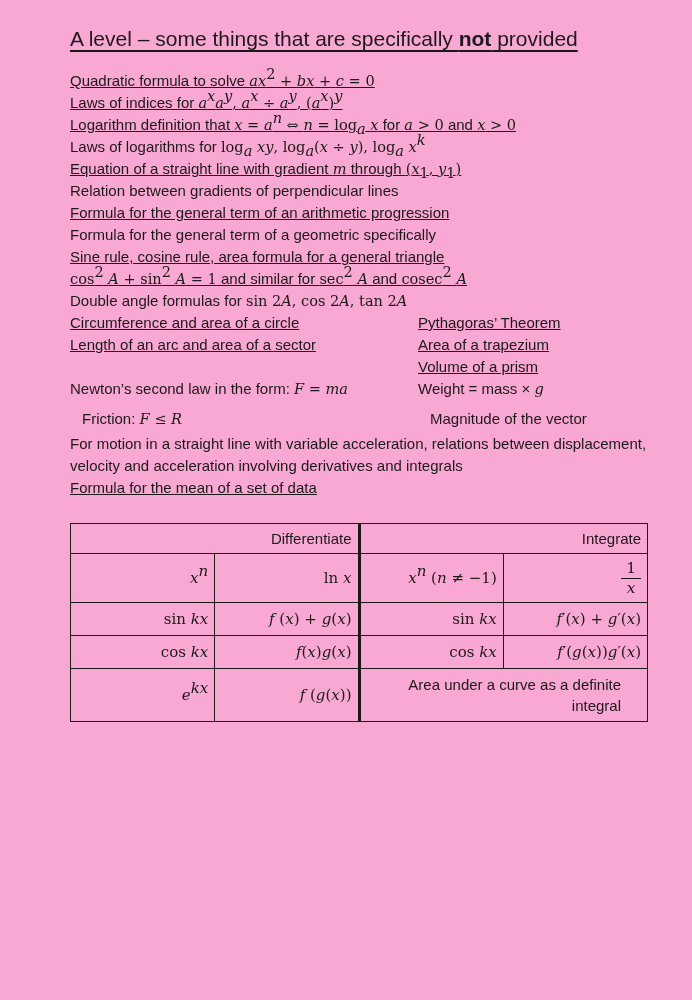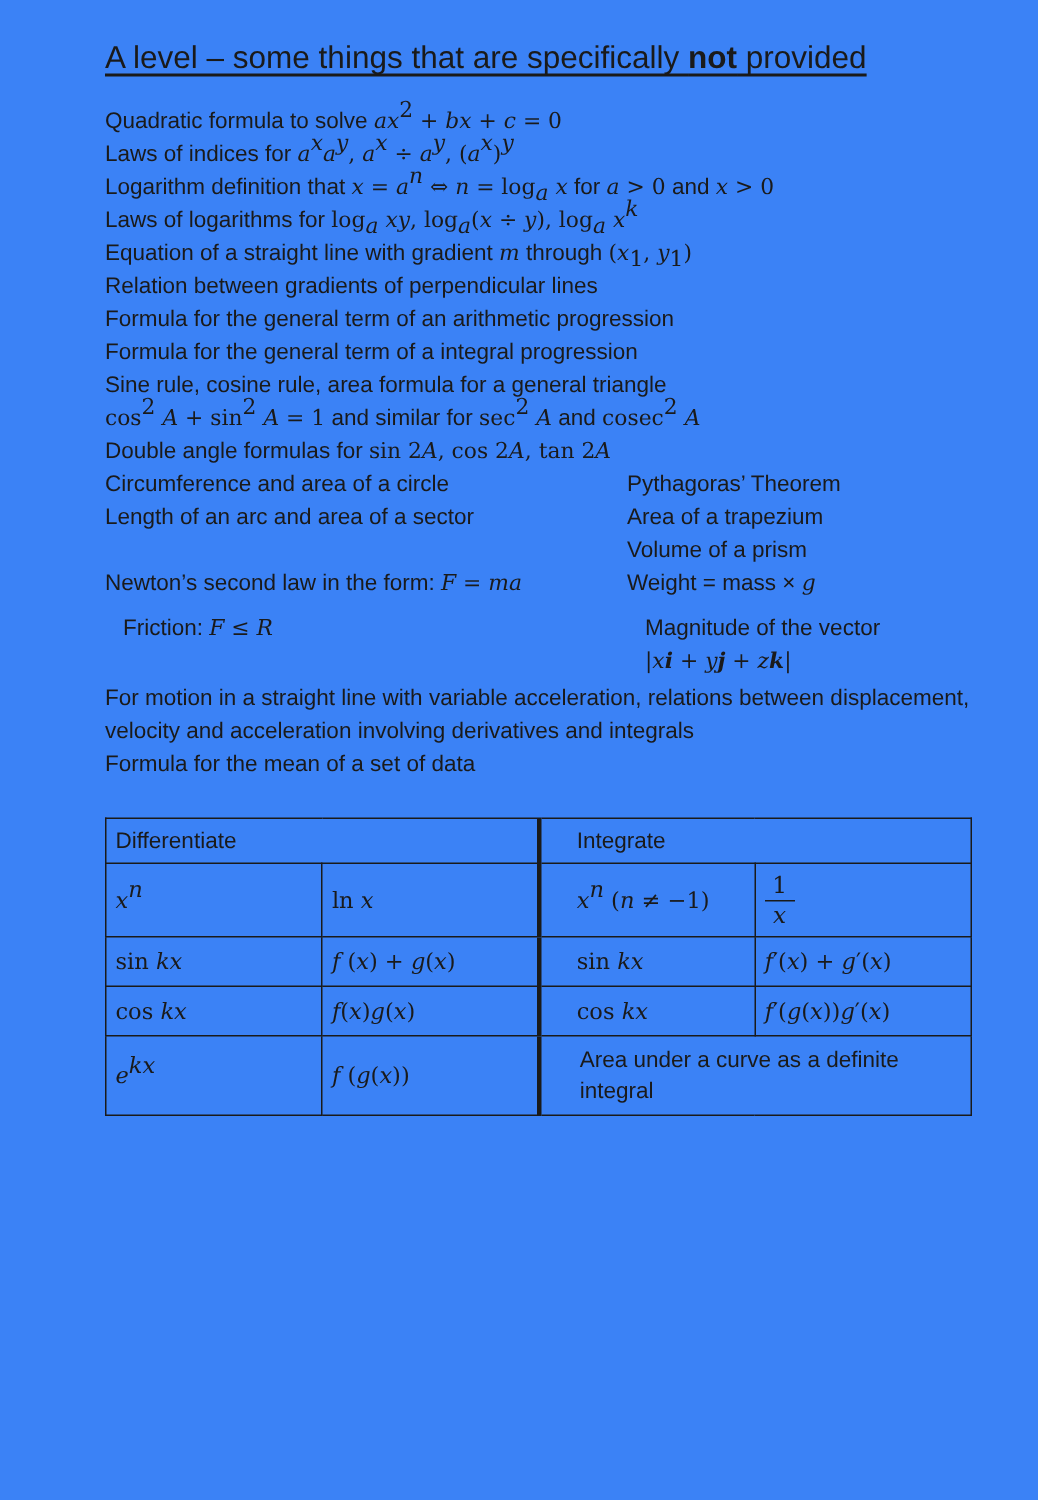--- a/index.html
+++ b/index.html
@@ -1,51 +1,51 @@
 <!DOCTYPE html>
 <html><head>
 <meta charset="utf-8">
 <style>
   html,body{margin:0;padding:0;background:#ffffff;}
   .page{
     width:692px;height:1000px;box-sizing:border-box;
-    background:#3b82f6;color:#1a1a1a;
+    background:#f9a8d4;color:#1a1a1a;
     padding:26px 44px 0 70px;
     font-family:"Liberation Sans",sans-serif;
     font-size:15px;line-height:22px;
     overflow:hidden;
   }
   .title{
     font-size:21px;font-weight:normal;line-height:26px;
     margin:0 0 18px 0;
     text-decoration:underline;
     text-underline-offset:4px;
   }
   .line{margin:0;}
-  .gap{}
+  .gap{text-decoration:underline;}
   .seg-m{font-family:"DejaVu Serif",serif;font-size:0.97em;}
   .seg-i{font-family:"DejaVu Serif",serif;font-style:italic;font-size:0.97em;}
   .seg-bi{font-family:"DejaVu Serif",serif;font-style:italic;font-weight:bold;font-size:0.97em;}
   .seg-b{font-weight:bold;}
   sup,sub{line-height:0;vertical-align:baseline;position:relative;font-size:0.68em;}
   sup{top:-0.45em;}
   sub{top:0.28em;}
   .two-col{display:flex;}
   .col-left{width:348px;flex:0 0 348px;}
   .col-right{flex:1;}
   .mech1{}
   .mech2{margin-top:8px;margin-left:12px;}
   .motion{margin-top:3px;}
   .calc{
     border-collapse:collapse;margin-top:24px;width:578px;
     table-layout:fixed;
   }
   .calc td{
     border:1px solid #1a1a1a;
-    text-align:left;vertical-align:middle;
+    text-align:right;vertical-align:middle;
     height:30px;padding:1px 6px;
     font-family:"DejaVu Serif",serif;font-size:15.5px;
   }
   .calc td.th{
     font-family:"Liberation Sans",sans-serif;font-size:15px;
     height:27px;
   }
   .calc td.thick-left{border-left:3px solid #1a1a1a;padding-left:24px;}
   .calc tr.row-tall td{height:46px;}
   .calc tr.row-tall2 td{height:48px;}
@@ -68,21 +68,21 @@
 
   <p class="line gap"><span>Laws of indices for </span><span class="seg-i">a</span><sup class="seg-i">x</sup><span class="seg-i">a</span><sup class="seg-i">y</sup><span class="seg-m">, </span><span class="seg-i">a</span><sup class="seg-i">x</sup><span class="seg-m"> ÷ </span><span class="seg-i">a</span><sup class="seg-i">y</sup><span class="seg-m">, (</span><span class="seg-i">a</span><sup class="seg-i">x</sup><span class="seg-m">)</span><sup class="seg-i">y</sup></p>
 
   <p class="line gap"><span>Logarithm definition that </span><span class="seg-i">x</span><span class="seg-m"> = </span><span class="seg-i">a</span><sup class="seg-i">n</sup><span class="seg-m"> ⇔ </span><span class="seg-i">n</span><span class="seg-m"> = log</span><sub class="seg-i">a</sub><span class="seg-m"> </span><span class="seg-i">x</span><span> for </span><span class="seg-i">a</span><span class="seg-m"> &gt; 0</span><span> and </span><span class="seg-i">x</span><span class="seg-m"> &gt; 0</span></p>
   <p class="line"><span>Laws of logarithms for </span><span class="seg-m">log</span><sub class="seg-i">a</sub><span class="seg-m"> </span><span class="seg-i">xy</span><span class="seg-m">, log</span><sub class="seg-i">a</sub><span class="seg-m">(</span><span class="seg-i">x</span><span class="seg-m"> ÷ </span><span class="seg-i">y</span><span class="seg-m">), log</span><sub class="seg-i">a</sub><span class="seg-m"> </span><span class="seg-i">x</span><sup class="seg-i">k</sup></p>
 
   <p class="line gap"><span>Equation of a straight line with gradient </span><span class="seg-i">m</span><span> through </span><span class="seg-m">(</span><span class="seg-i">x</span><sub class="seg-m">1</sub><span class="seg-m">, </span><span class="seg-i">y</span><sub class="seg-m">1</sub><span class="seg-m">)</span></p>
   <p class="line"><span>Relation between gradients of perpendicular lines</span></p>
 
   <p class="line gap"><span>Formula for the general term of an arithmetic progression</span></p>
-  <p class="line"><span>Formula for the general term of a integral progression</span></p>
+  <p class="line"><span>Formula for the general term of a geometric specifically</span></p>
 
   <p class="line gap"><span>Sine rule, cosine rule, area formula for a general triangle</span></p>
 
   <p class="line gap"><span class="seg-m">cos</span><sup class="seg-m">2</sup><span class="seg-m"> </span><span class="seg-i">A</span><span class="seg-m"> + sin</span><sup class="seg-m">2</sup><span class="seg-m"> </span><span class="seg-i">A</span><span class="seg-m"> = 1</span><span> and similar for </span><span class="seg-m">sec</span><sup class="seg-m">2</sup><span class="seg-m"> </span><span class="seg-i">A</span><span> and </span><span class="seg-m">cosec</span><sup class="seg-m">2</sup><span class="seg-m"> </span><span class="seg-i">A</span></p>
   <p class="line"><span>Double angle formulas for </span><span class="seg-m">sin 2</span><span class="seg-i">A</span><span class="seg-m">, cos 2</span><span class="seg-i">A</span><span class="seg-m">, tan 2</span><span class="seg-i">A</span></p>
 
   <div class="two-col gap">
     <div class="col-left">
       <p class="line"><span>Circumference and area of a circle</span></p>
       <p class="line"><span>Length of an arc and area of a sector</span></p>
@@ -102,21 +102,20 @@
       <p class="line"><span>Weight = mass × </span><span class="seg-i">g</span></p>
     </div>
   </div>
 
   <div class="two-col mech2">
     <div class="col-left">
       <p class="line"><span>Friction: </span><span class="seg-i">F</span><span class="seg-m"> ≤ </span><span class="seg-i">R</span></p>
     </div>
     <div class="col-right">
       <p class="line"><span>Magnitude of the vector</span></p>
-      <p class="line"><span class="seg-m">|</span><span class="seg-i">x</span><span class="seg-bi">i</span><span class="seg-m"> + </span><span class="seg-i">y</span><span class="seg-bi">j</span><span class="seg-m"> + </span><span class="seg-i">z</span><span class="seg-bi">k</span><span class="seg-m">|</span></p>
     </div>
   </div>
 
   <p class="line motion"><span>For motion in a straight line with variable acceleration, relations between displacement, velocity and acceleration involving derivatives and integrals</span></p>
 
   <p class="line gap"><span>Formula for the mean of a set of data</span></p>
 
 
   <table class="calc">
     <tbody>

